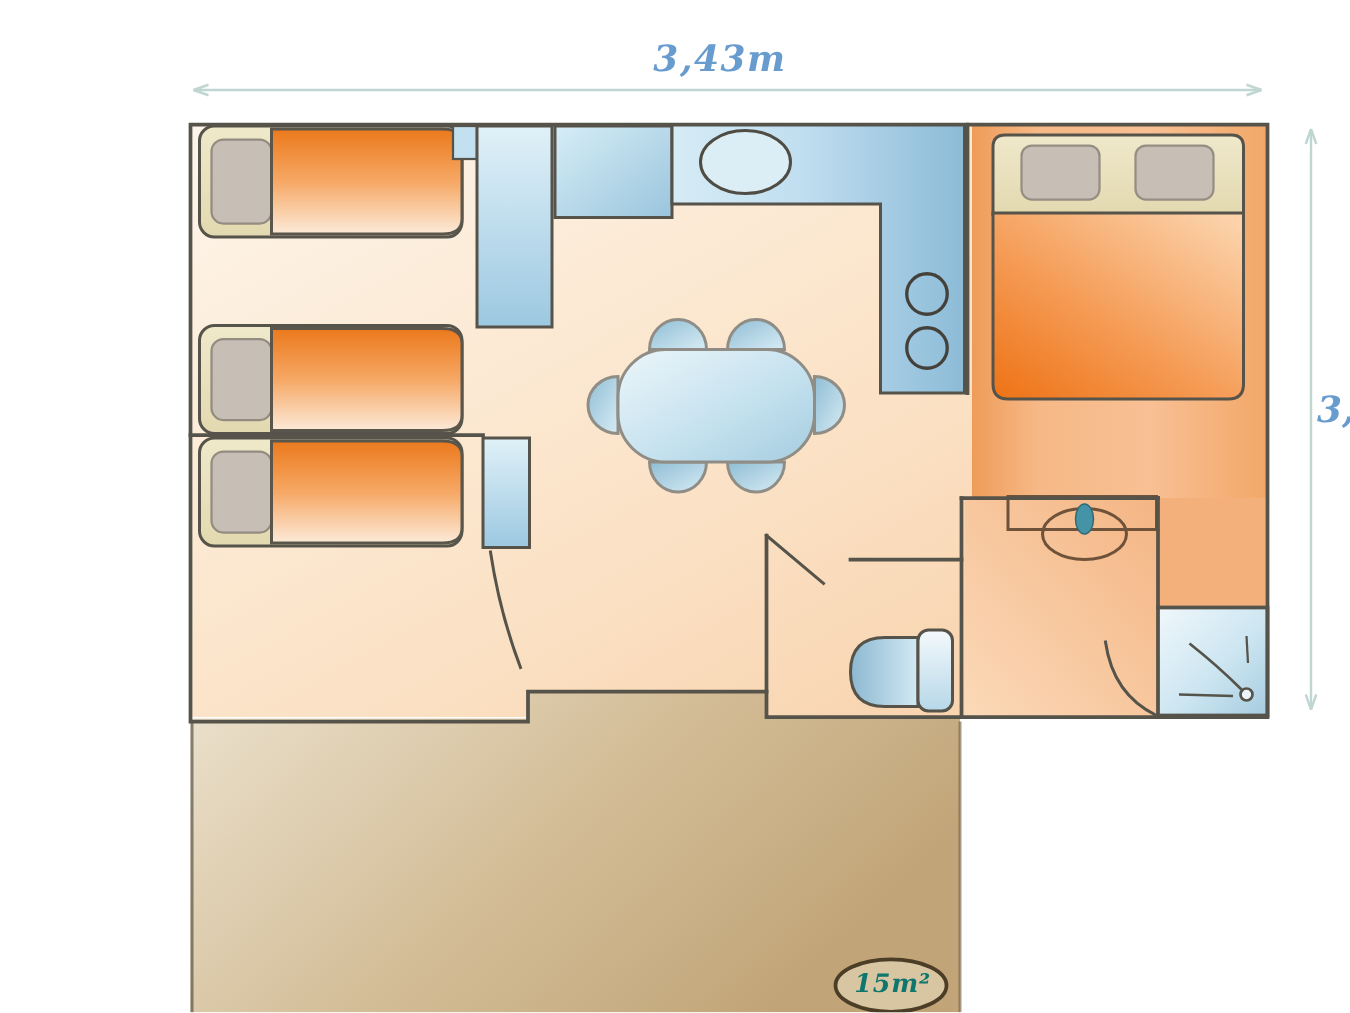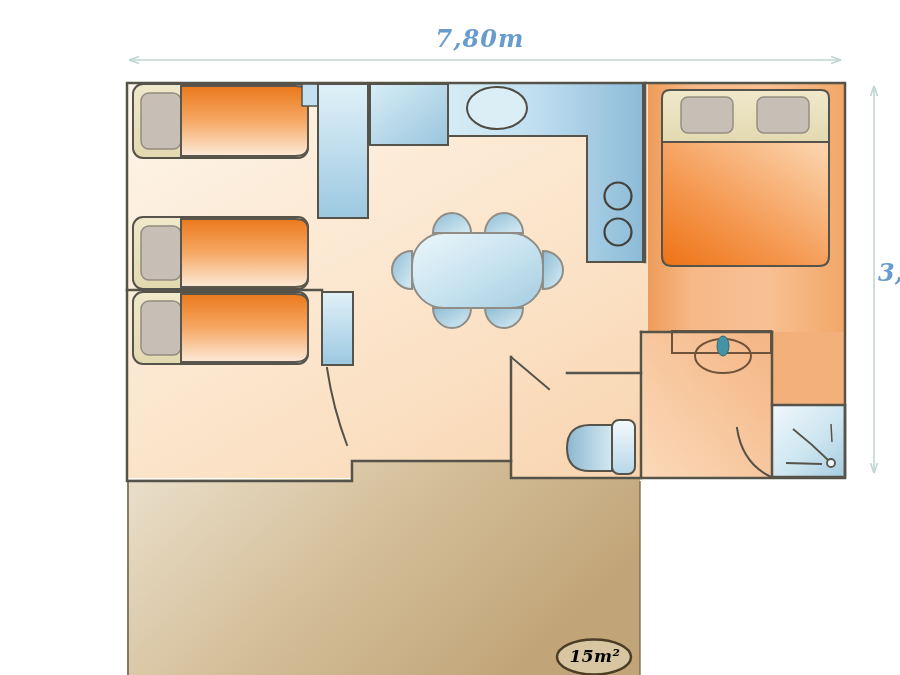--- a/index.html
+++ b/index.html
@@ -9,21 +9,21 @@
   }
   #plan-svg{position:absolute;left:0;top:0;}
   .dim-label{
     position:absolute;font-style:italic;font-weight:bold;color:#689bce;
     font-family:"DejaVu Serif","Liberation Serif",serif;white-space:nowrap;
   }
   #width-label{left:404px;top:24px;width:152px;text-align:center;font-size:24px;letter-spacing:1px;}
   #height-label{left:878px;top:258px;font-size:24px;}
   #area-label{
     position:absolute;left:556px;top:646px;width:78px;text-align:center;
-    font-style:italic;font-weight:bold;font-size:17px;color:#000000;letter-spacing:0.5px;
+    font-style:italic;font-weight:bold;font-size:17px;color:#0f766e;letter-spacing:0.5px;
   }
 </style>
 </head>
 <body>
 
 <div id="canvas">
 
   <svg id="plan-svg" width="900" height="675" viewBox="0 0 900 675">
     <defs>
       <linearGradient id="gradFloor" x1="0" y1="0" x2="1" y2="1">
@@ -188,16 +188,16 @@
     <g stroke="#bfd6d2" stroke-width="1.6" fill="none">
       <line x1="129" y1="60" x2="841" y2="60"></line>
       <path d="M129,60 l10,-3.5 M129,60 l10,3.5"></path>
       <path d="M841,60 l-10,-3.5 M841,60 l-10,3.5"></path>
       <line x1="874" y1="86" x2="874" y2="473"></line>
       <path d="M874,86 l-3.5,10 M874,86 l3.5,10"></path>
       <path d="M874,473 l-3.5,-10 M874,473 l3.5,-10"></path>
     </g>
   </svg>
 
-  <div id="width-label" class="dim-label">7,80m</div>
+  <div id="width-label" class="dim-label">3,43m</div>
   <div id="height-label" class="dim-label">3,</div>
   <div id="area-label">15m²</div>
 </div>
 
 </body></html>

